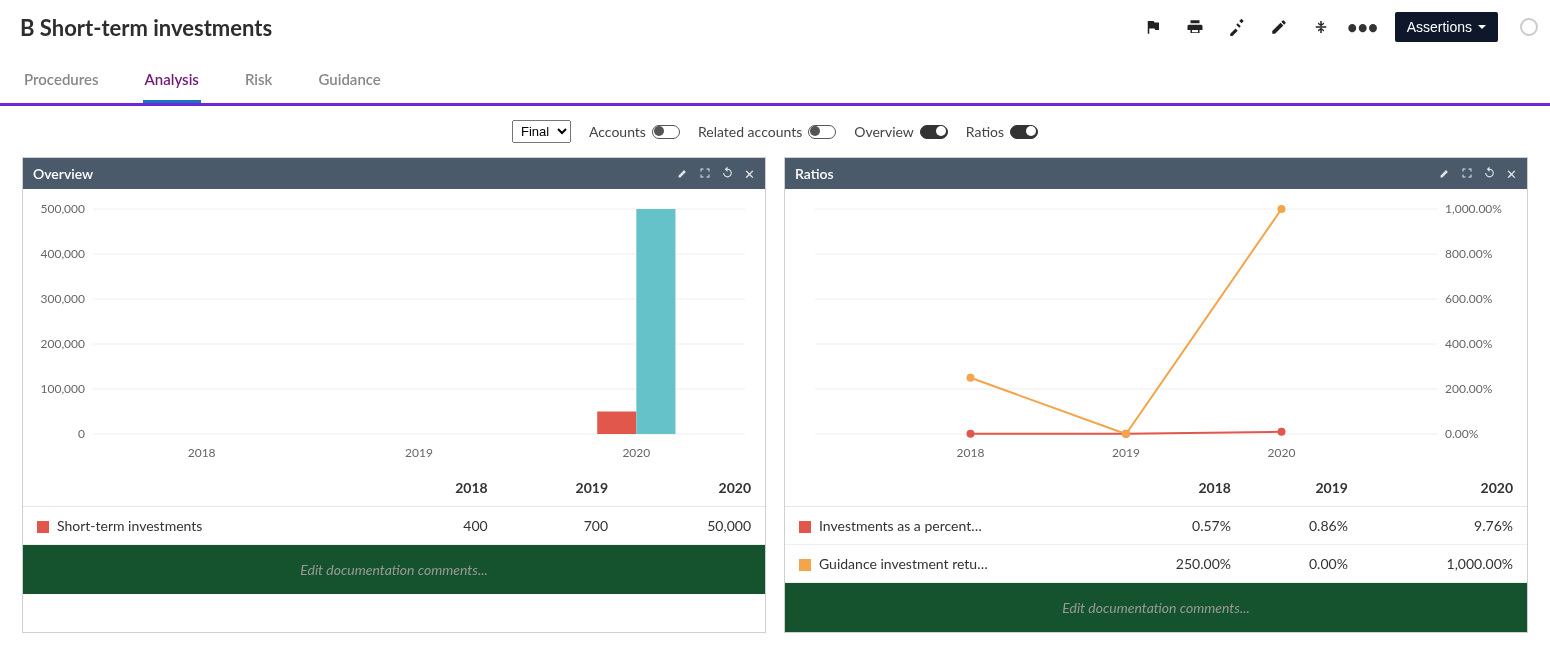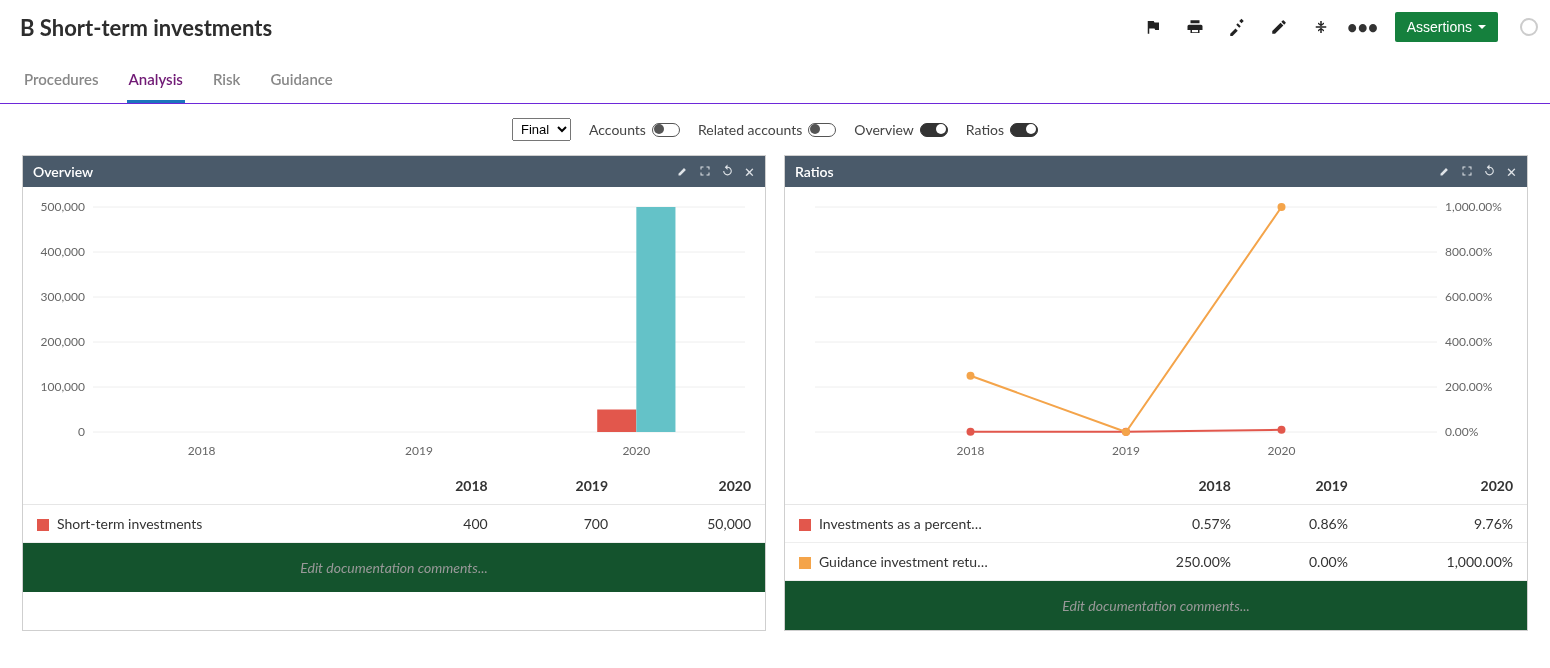--- a/index.html
+++ b/index.html
@@ -29,21 +29,21 @@
   .toolbar-icon {
     width: 20px;
     height: 20px;
     cursor: pointer;
     fill: #222;
     display: flex;
     align-items: center;
     justify-content: center;
   }
   .assertions-btn {
-    background: #15803d;
+    background: #0f172a;
     color: #fff;
     border: none;
     padding: 7px 12px;
     font-size: 14px;
     border-radius: 2px;
     cursor: pointer;
     display: inline-flex;
     align-items: center;
     gap: 6px;
   }
@@ -54,23 +54,23 @@
     border-top: 4px solid #fff;
   }
   .status-circle {
     width: 18px;
     height: 18px;
     border-radius: 50%;
     border: 2px solid #ccc;
   }
   .tabs {
     display: flex;
-    gap: 26px;
+    gap: 42px;
     padding: 0 22px;
-    border-bottom: 1px solid #6d28d9;
+    border-bottom: 3px solid #6d28d9;
     margin-top: 18px;
   }
   .tab {
     padding: 10px 2px 12px 2px;
     color: #888;
     font-size: 15px;
     font-weight: 600;
     cursor: pointer;
   }
   .tab.active {

